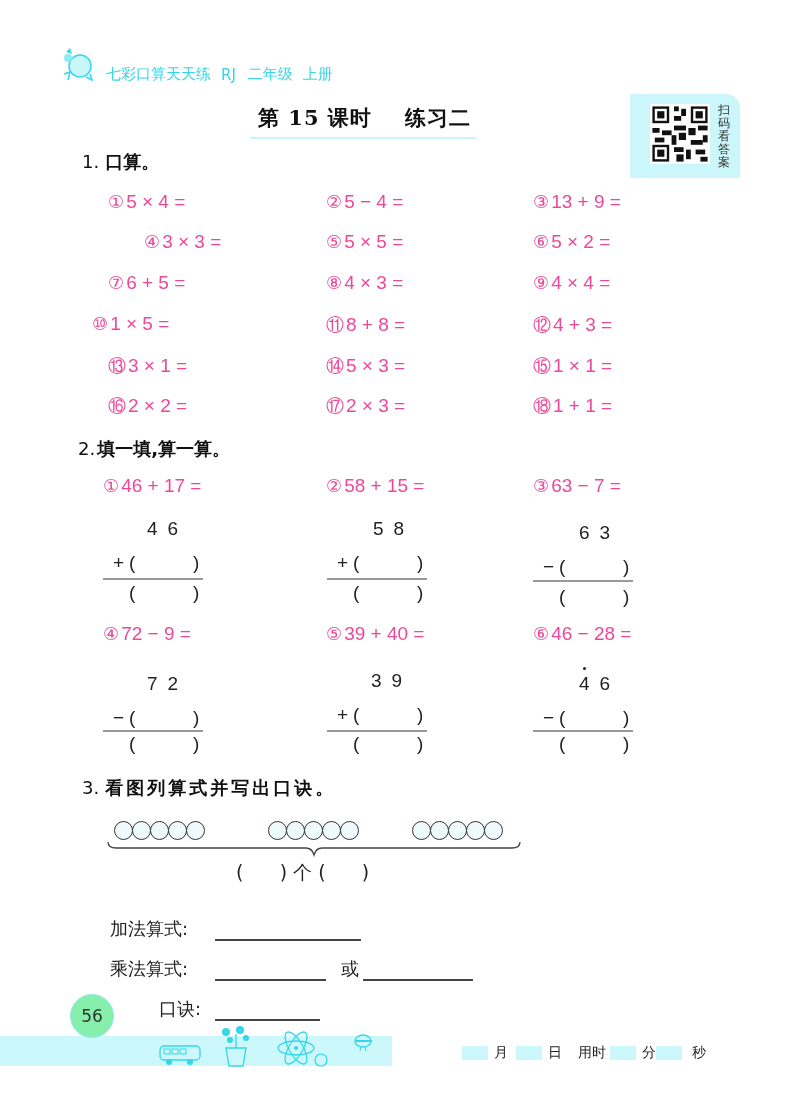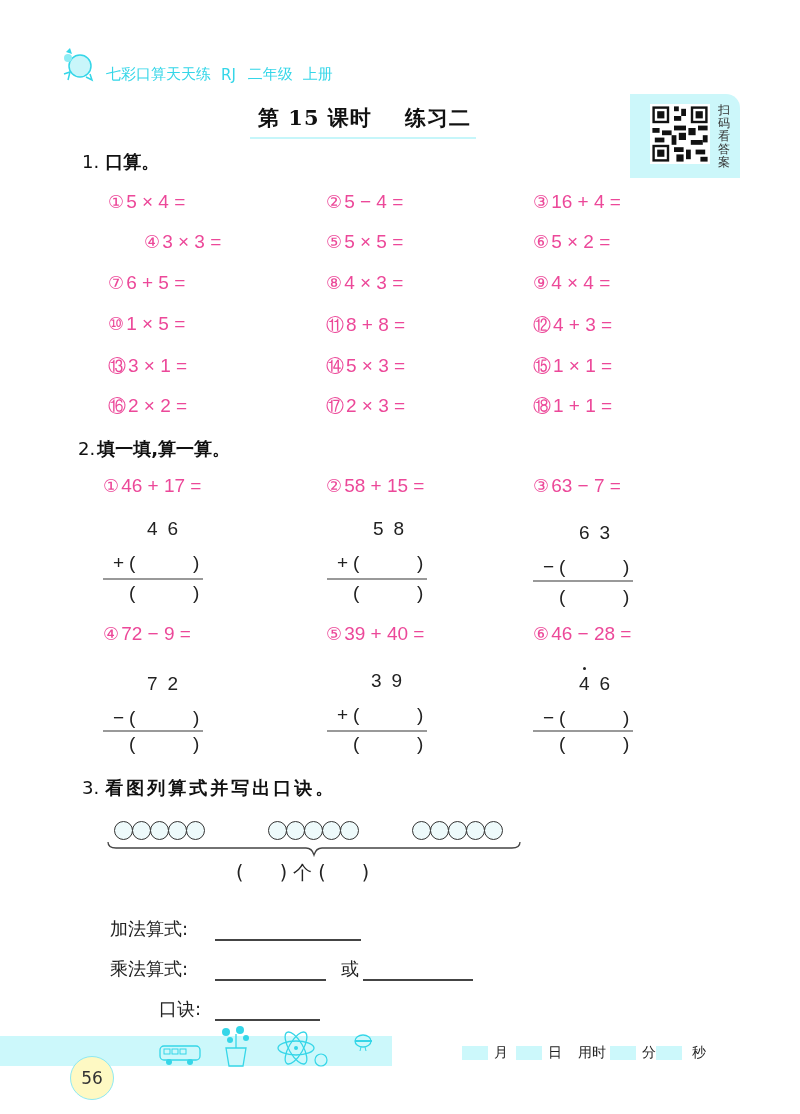--- a/index.html
+++ b/index.html
@@ -23,21 +23,21 @@
   .vert .lp{position:absolute;left:26px;top:34px;}
   .vert .rp{position:absolute;left:90px;top:34px;}
   .vert .line{position:absolute;left:0;top:60px;width:100px;height:2px;background:#999;}
   .vert .lp2{position:absolute;left:26px;top:64px;}
   .vert .rp2{position:absolute;left:90px;top:64px;}
   .dot{position:absolute;width:3px;height:3px;border-radius:50%;background:#222;}
   .circles{display:flex;}
   .circles div{width:17px;height:17px;border:1.3px solid #333;border-radius:50%;background:#eefafb;margin-right:-1px;}
   .blank{height:1.5px;background:#444;}
   .footer-band{left:0;top:1036px;width:392px;height:30px;background:#ccf8fb;}
-  .page-num{left:70px;top:1056px;width:42px;height:42px;border-radius:50%;border:1px solid #8ee9f2;background:#fef9c3;font-size:17px;display:flex;align-items:center;justify-content:center;color:#333;}
+  .page-num{left:70px;top:994px;width:42px;height:42px;border-radius:50%;border:1px solid #8ee9f2;background:#86efac;font-size:17px;display:flex;align-items:center;justify-content:center;color:#333;}
   .date-row{left:462px;top:1044px;display:flex;align-items:center;font-size:14px;color:#222;}
   .date-row .fill{width:26px;height:14px;background:#ccf8fb;margin-right:6px;}
   .date-row .lbl{margin-right:8px;}
 </style>
 </head>
 <body>
 
 <div class="abs header">
   <svg class="mascot" viewBox="0 0 44 40">
     <circle cx="24" cy="22" r="11" fill="#c9f6fa" stroke="#35d6e8" stroke-width="1.5"></circle>
@@ -90,31 +90,31 @@
 <div class="abs qr-label">扫码看答案</div>
 
 <div class="abs sec" style="left:82px;top:150px;">
   <span class="num">1.</span><span>口算。</span>
 </div>
 
 <div>
 
   <div class="abs item" style="left:108px;top:191px;"><span class="circ">①</span><span>5 × 4 =</span></div>
   <div class="abs item" style="left:326px;top:191px;"><span class="circ">②</span><span>5 − 4 =</span></div>
-  <div class="abs item" style="left:533px;top:191px;"><span class="circ">③</span><span>16 + 4 =</span></div>
+  <div class="abs item" style="left:533px;top:191px;"><span class="circ">③</span><span>13 + 9 =</span></div>
 
   <div class="abs item" style="left:108px;top:231px;margin-left:36px;"><span class="circ">④</span><span>3 × 3 =</span></div>
   <div class="abs item" style="left:326px;top:231px;"><span class="circ">⑤</span><span>5 × 5 =</span></div>
   <div class="abs item" style="left:533px;top:231px;"><span class="circ">⑥</span><span>5 × 2 =</span></div>
 
   <div class="abs item" style="left:108px;top:272px;"><span class="circ">⑦</span><span>6 + 5 =</span></div>
   <div class="abs item" style="left:326px;top:272px;"><span class="circ">⑧</span><span>4 × 3 =</span></div>
   <div class="abs item" style="left:533px;top:272px;"><span class="circ">⑨</span><span>4 × 4 =</span></div>
 
-  <div class="abs item" style="left:108px;top:313px;text-align:center;"><span class="circ">⑩</span><span>1 × 5 =</span></div>
+  <div class="abs item" style="left:92px;top:313px;text-align:center;"><span class="circ">⑩</span><span>1 × 5 =</span></div>
   <div class="abs item" style="left:326px;top:313px;"><span class="circ">⑪</span><span>8 + 8 =</span></div>
   <div class="abs item" style="left:533px;top:313px;"><span class="circ">⑫</span><span>4 + 3 =</span></div>
 
   <div class="abs item" style="left:108px;top:354px;"><span class="circ">⑬</span><span>3 × 1 =</span></div>
   <div class="abs item" style="left:326px;top:354px;"><span class="circ">⑭</span><span>5 × 3 =</span></div>
   <div class="abs item" style="left:533px;top:354px;"><span class="circ">⑮</span><span>1 × 1 =</span></div>
 
   <div class="abs item" style="left:108px;top:394px;"><span class="circ">⑯</span><span>2 × 2 =</span></div>
   <div class="abs item" style="left:326px;top:394px;"><span class="circ">⑰</span><span>2 × 3 =</span></div>
   <div class="abs item" style="left:533px;top:394px;"><span class="circ">⑱</span><span>1 + 1 =</span></div>

